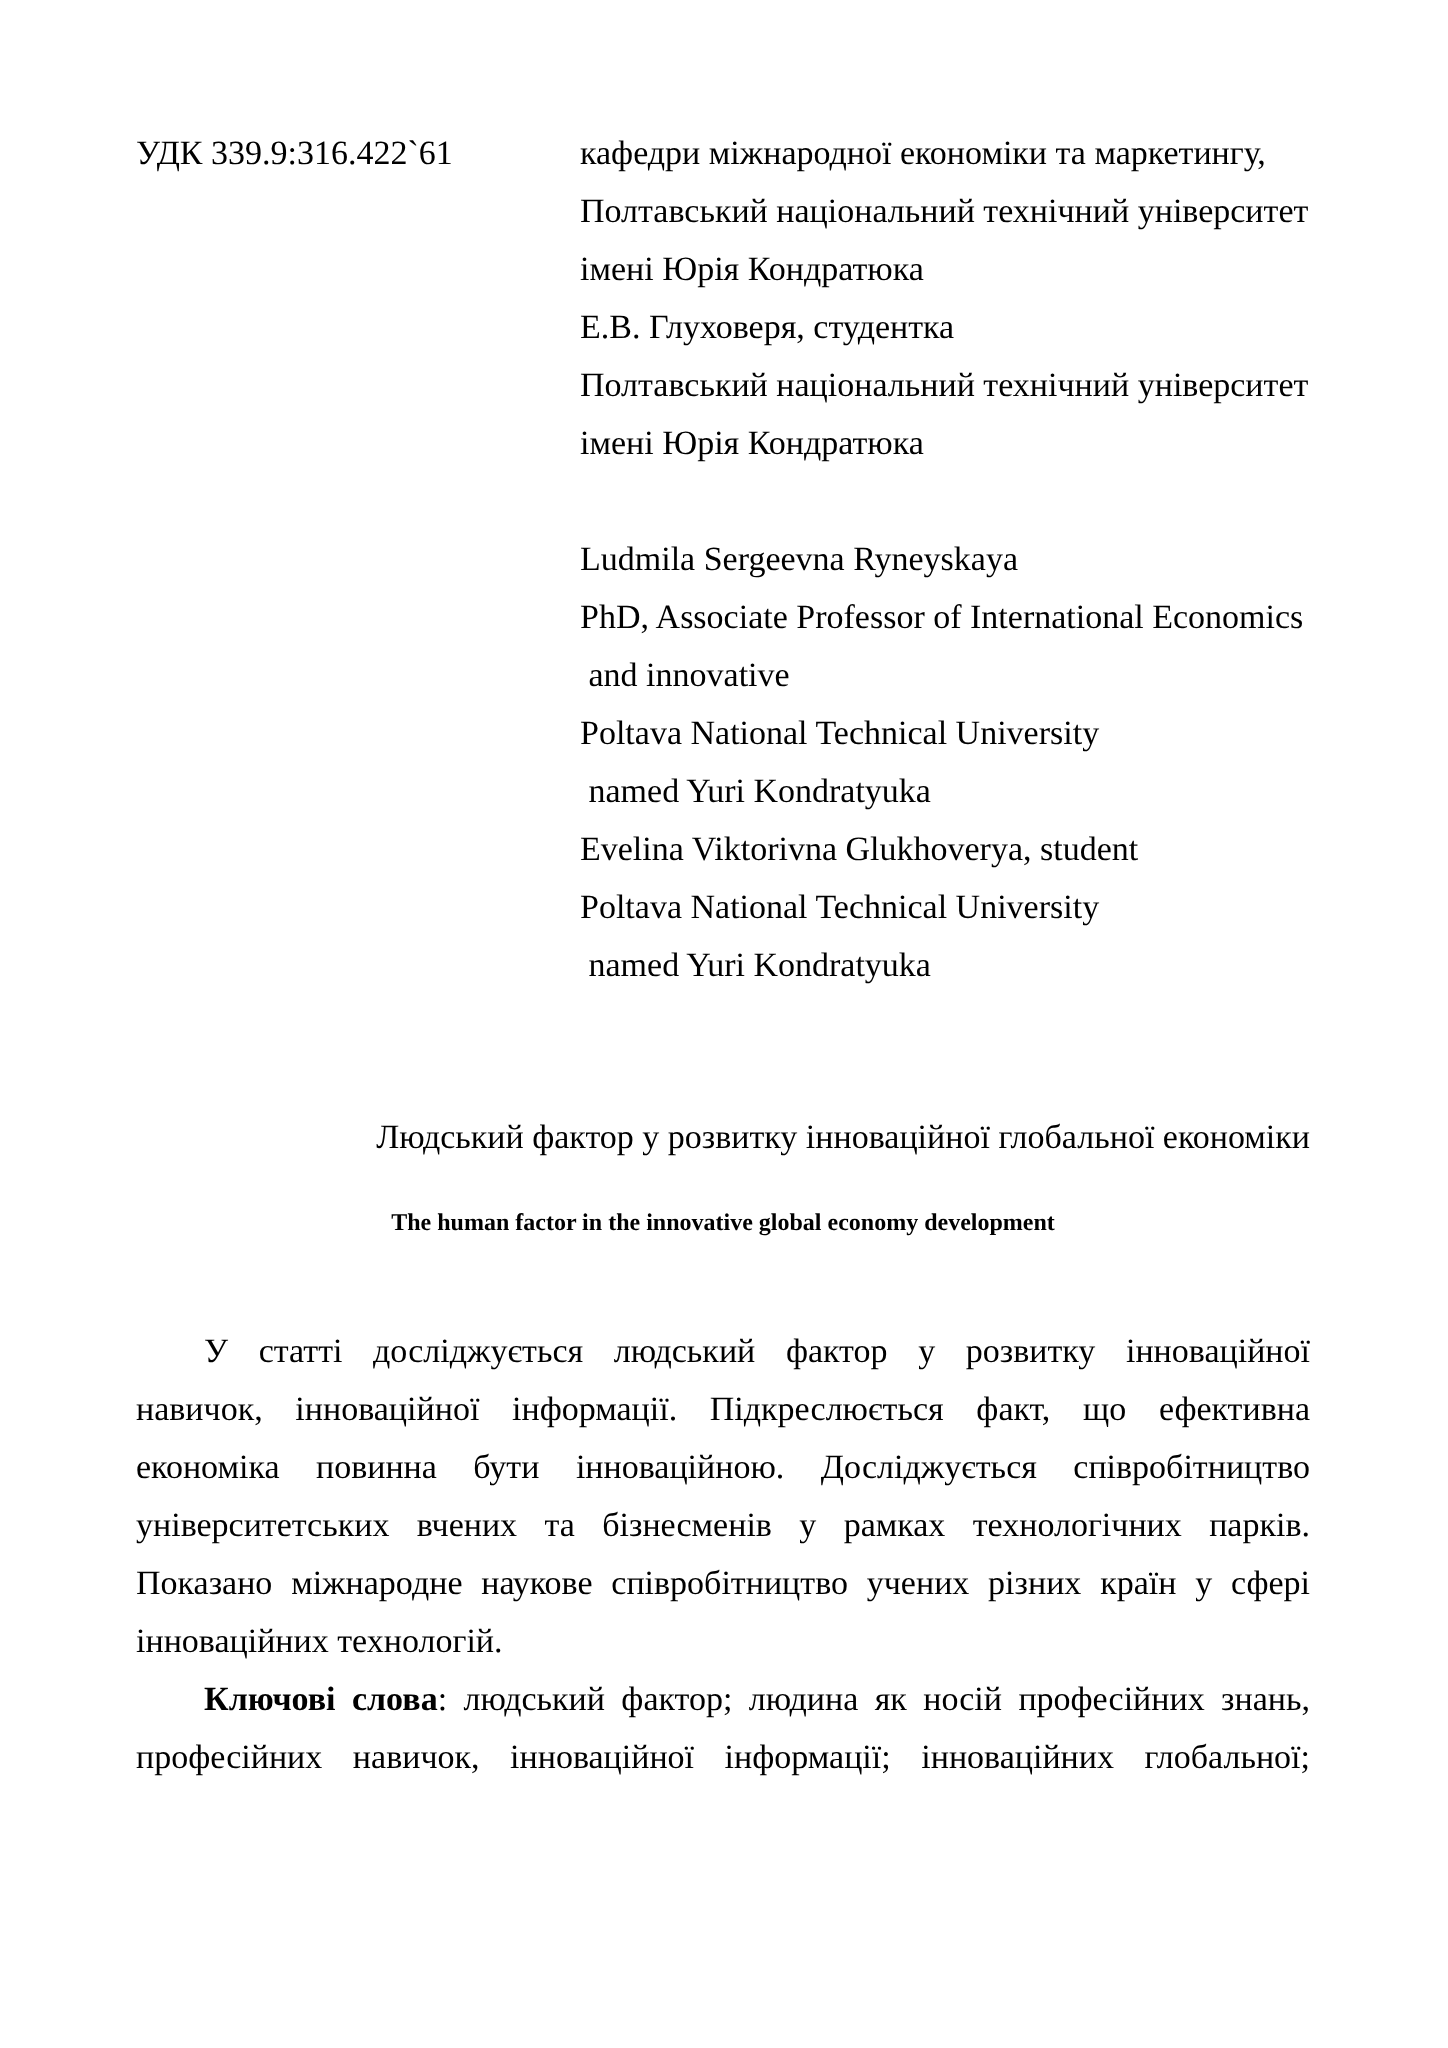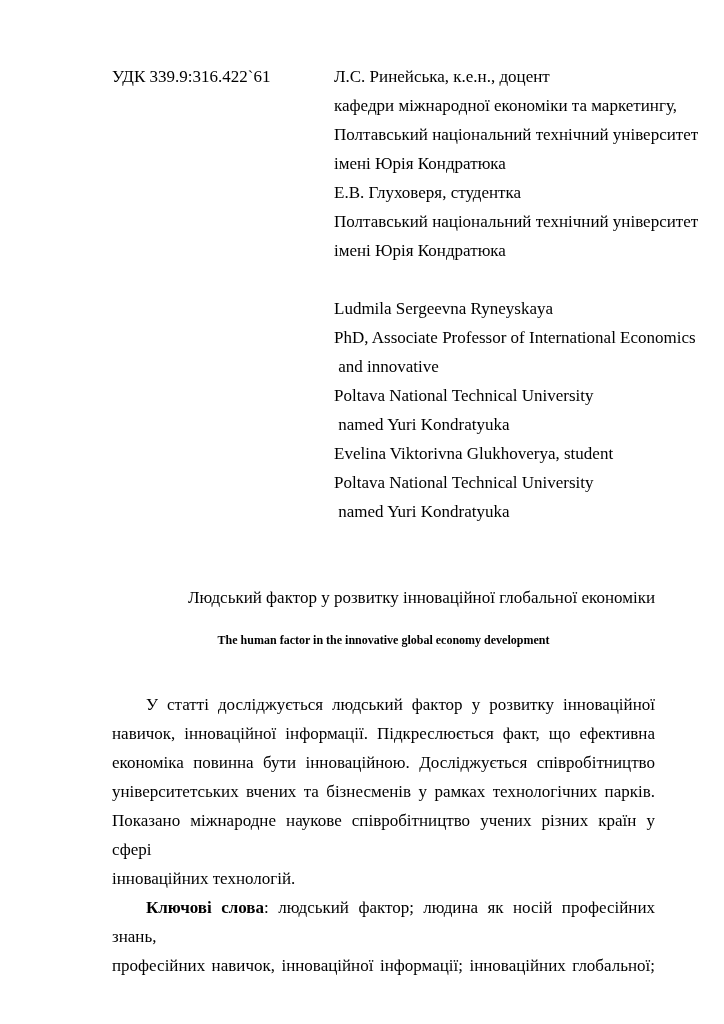--- a/index.html
+++ b/index.html
@@ -14,21 +14,20 @@
     background: #ffffff;
     color: #000000;
     font-family: "Liberation Serif", "DejaVu Serif", serif;
     font-size: 17px;
     line-height: 29px;
     overflow: hidden;
     box-sizing: border-box;
   }
   .content {
     padding: 62px 69px 0 68px; 
-    margin-left: 44px;
   }
   .header-row {
     display: flex;
     align-items: flex-start;
   }
   .udk {
     width: 222px;
     flex: 0 0 222px;
     white-space: pre;
   }
@@ -77,21 +76,20 @@
 </style>
 </head>
 <body>
 
 <div class="page">
   <div class="content">
 
     <div class="header-row">
       <div class="udk">УДК 339.9:316.422`61</div>
       <div class="authors">
-        <div class="line">Л.С. Ринейська, к.е.н., доцент</div>
         <div class="line">кафедри міжнародної економіки та маркетингу,</div>
         <div class="line">Полтавський національний технічний університет</div>
         <div class="line">імені Юрія Кондратюка</div>
         <div class="line">Е.В. Глуховеря, студентка</div>
         <div class="line">Полтавський національний технічний університет</div>
         <div class="line">імені Юрія Кондратюка</div>
         <div class="spacer"></div>
         <div class="line">Ludmila Sergeevna Ryneyskaya</div>
         <div class="line">PhD, Associate Professor of International Economics</div>
         <div class="line"> and innovative</div>

